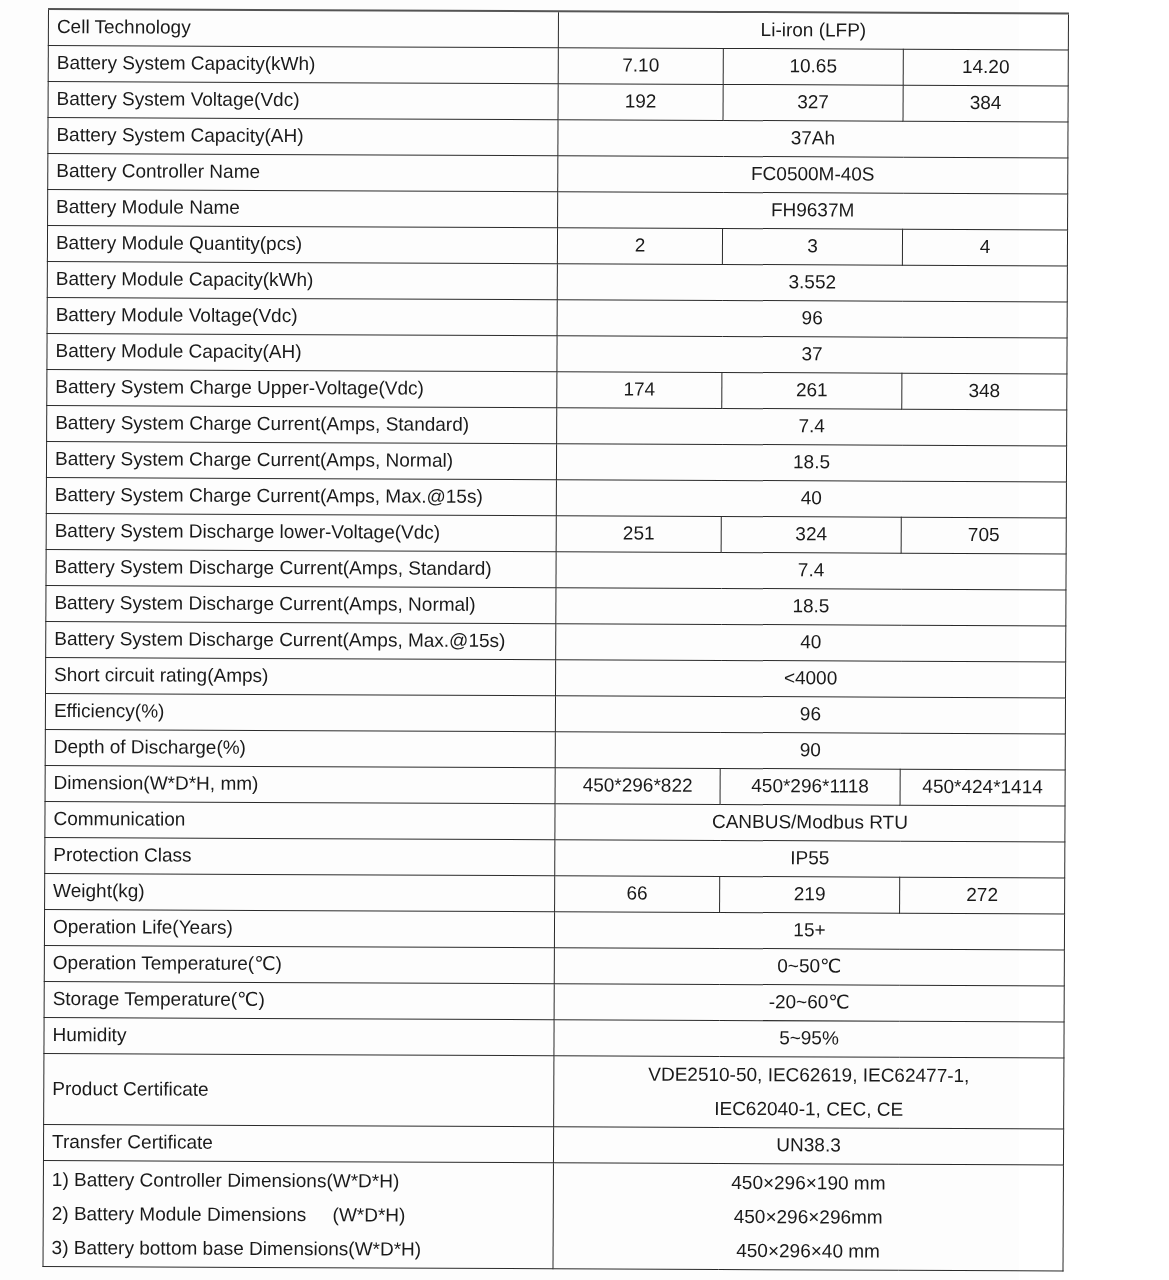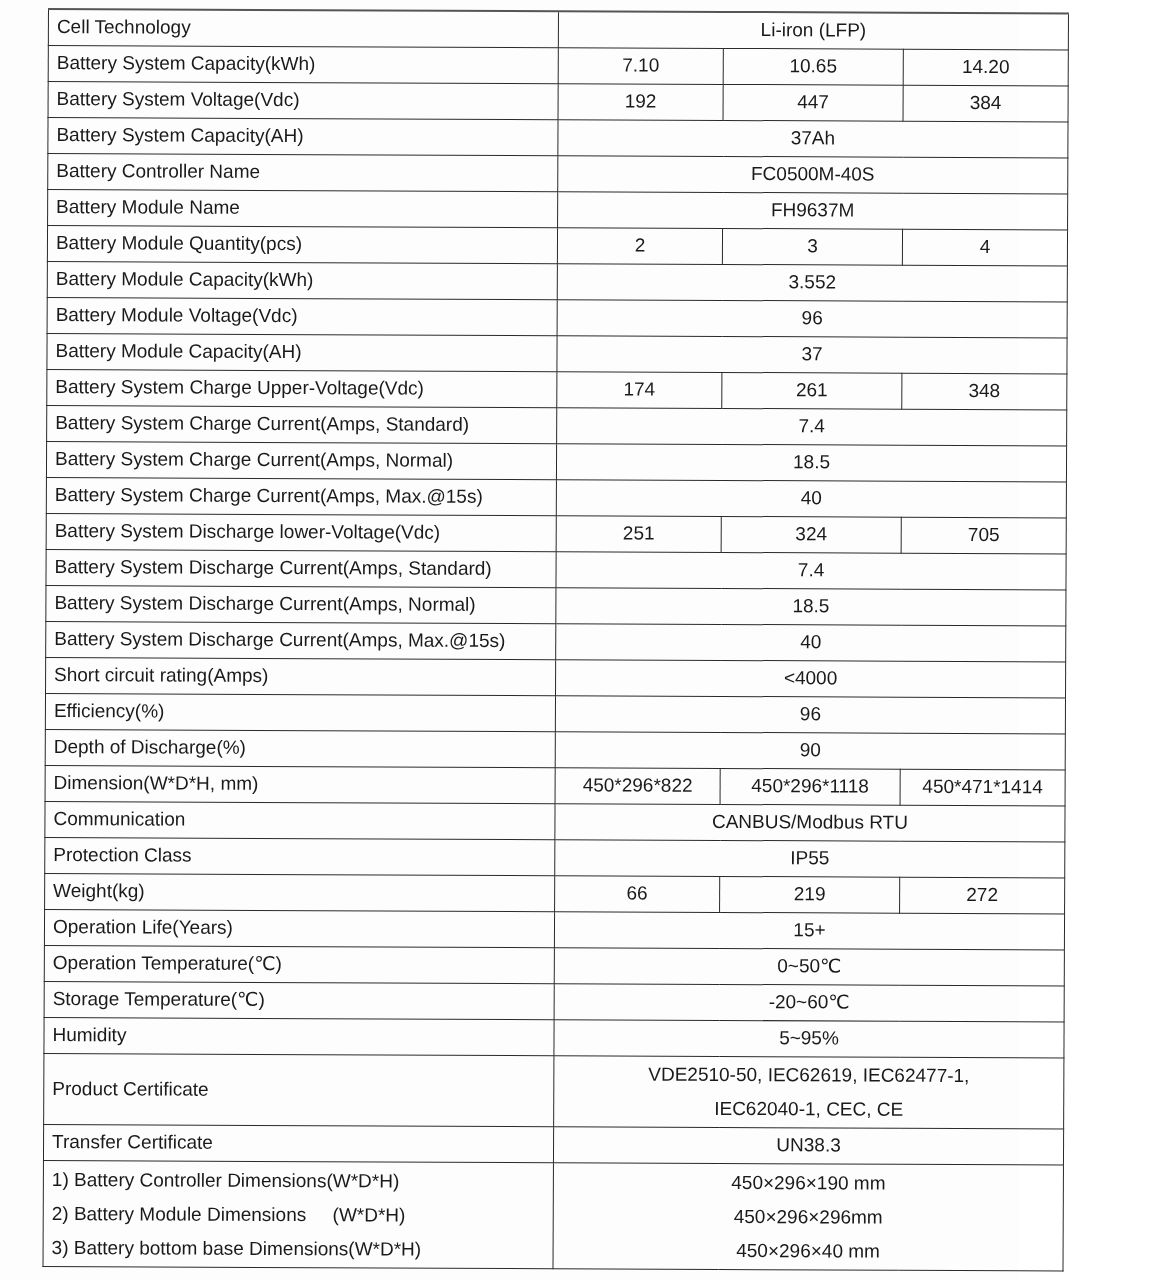--- a/index.html
+++ b/index.html
@@ -32,21 +32,21 @@
         </tr>
         <tr>
           <td class="label">Battery System Capacity(kWh)</td>
           <td class="val">7.10</td>
           <td class="val">10.65</td>
           <td class="val">14.20</td>
         </tr>
         <tr>
           <td class="label">Battery System Voltage(Vdc)</td>
           <td class="val">192</td>
-          <td class="val">447</td>
+          <td class="val">327</td>
           <td class="val">384</td>
         </tr>
         <tr>
           <td class="label">Battery System Capacity(AH)</td>
           <td class="val" colspan="3">37Ah</td>
         </tr>
         <tr>
           <td class="label">Battery Controller Name</td>
           <td class="val" colspan="3">FC0500M-40S</td>
         </tr>
@@ -117,21 +117,21 @@
           <td class="val" colspan="3">96</td>
         </tr>
         <tr>
           <td class="label">Depth of Discharge(%)</td>
           <td class="val" colspan="3">90</td>
         </tr>
         <tr>
           <td class="label">Dimension(W*D*H, mm)</td>
           <td class="val">450*296*822</td>
           <td class="val">450*296*1118</td>
-          <td class="val">450*471*1414</td>
+          <td class="val">450*424*1414</td>
         </tr>
         <tr>
           <td class="label">Communication</td>
           <td class="val" colspan="3">CANBUS/Modbus RTU</td>
         </tr>
         <tr>
           <td class="label">Protection Class</td>
           <td class="val" colspan="3">IP55</td>
         </tr>
         <tr>

